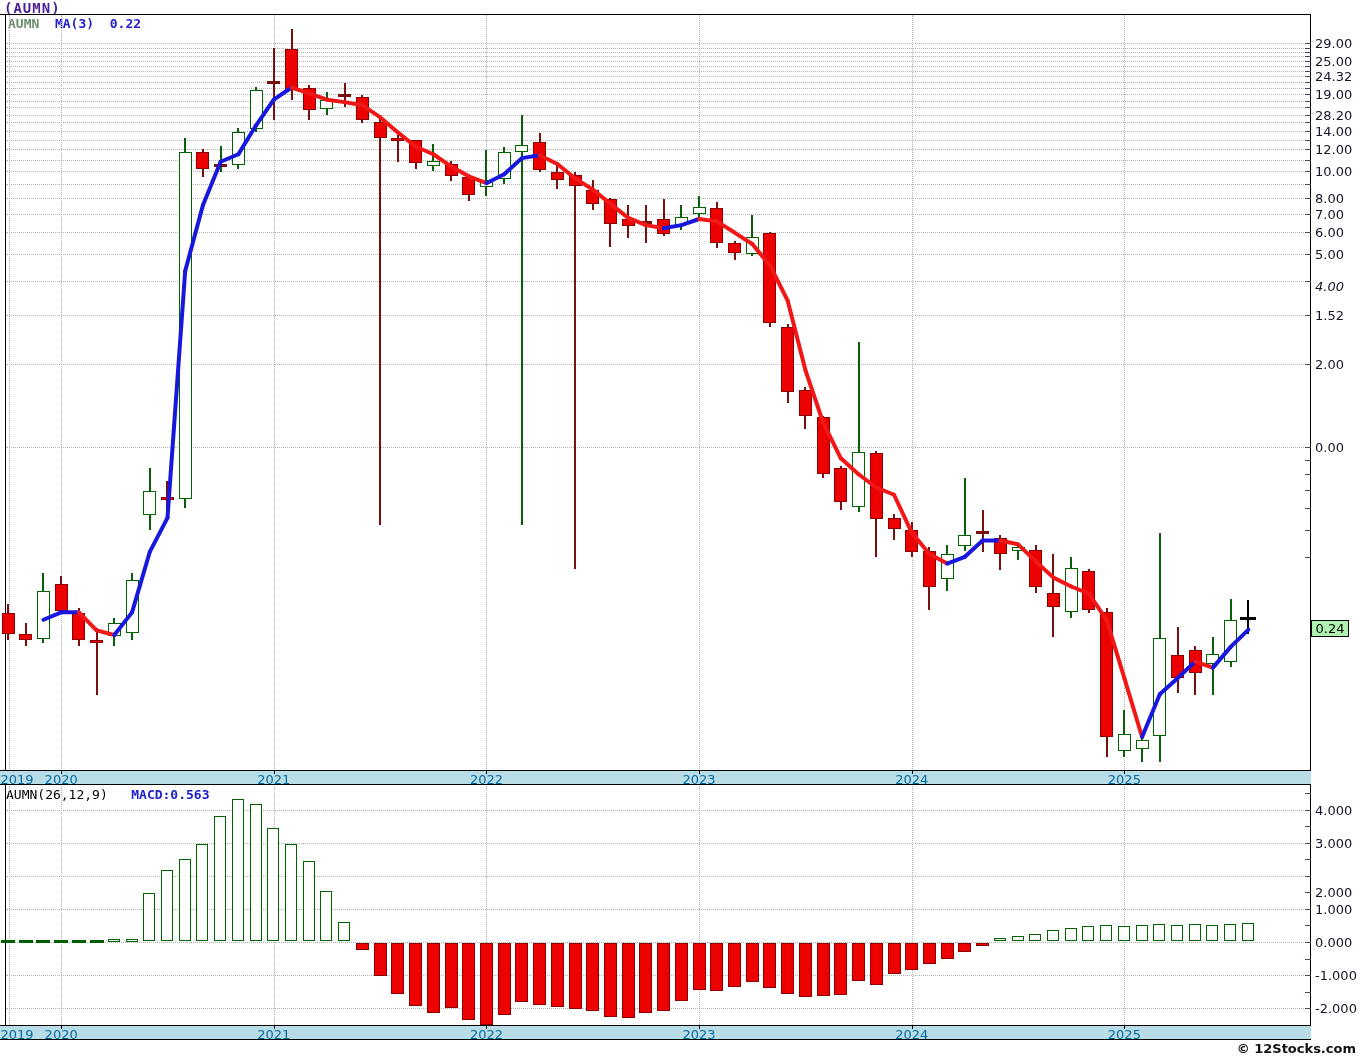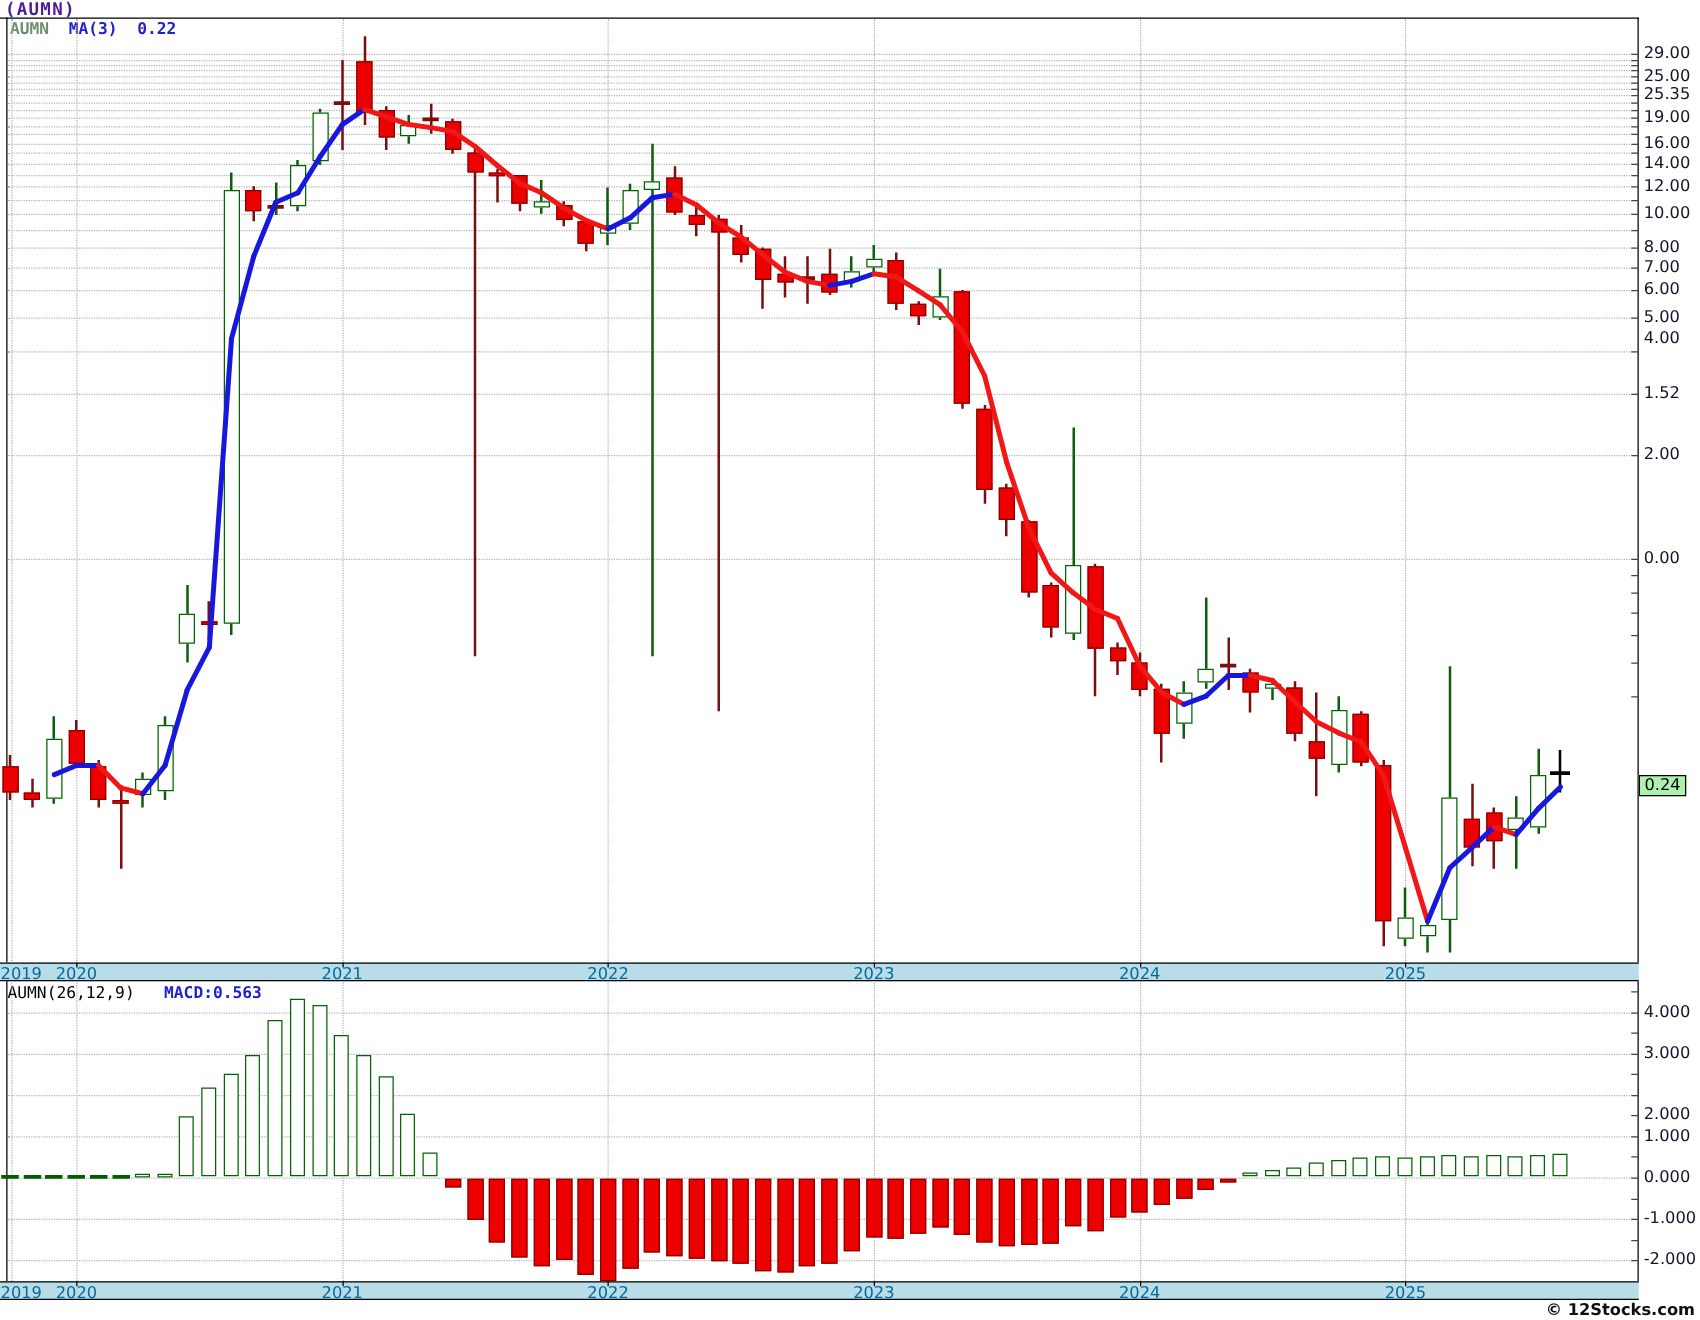--- a/index.html
+++ b/index.html
@@ -443,31 +443,31 @@
     <div class="abs tick" style="left: 1305px; top: 76.4913px; width: 6px;"></div>
     <div class="abs tick" style="left: 1305px; top: 71.1631px; width: 6px;"></div>
     <div class="abs tick" style="left: 1305px; top: 66.0617px; width: 6px;"></div>
     <div class="abs tick" style="left: 1305px; top: 61.1686px; width: 6px;"></div>
     <div class="abs tick" style="left: 1305px; top: 56.4674px; width: 6px;"></div>
     <div class="abs tick" style="left: 1305px; top: 51.9436px; width: 6px;"></div>
     <div class="abs tick" style="left: 1305px; top: 47.5844px; width: 6px;"></div>
     <div class="abs tick" style="left: 1305px; top: 43.3782px; width: 6px;"></div>
     <div class="axis-label" style="left: 1315px; top: 43.3782px;">29.00</div>
     <div class="axis-label" style="left: 1315px; top: 61.1686px;">25.00</div>
-    <div class="axis-label" style="left: 1315px; top: 76.4913px;">25.35</div>
+    <div class="axis-label" style="left: 1315px; top: 76.4913px;">24.32</div>
     <div class="axis-label" style="left: 1315px; top: 94.064px;">19.00</div>
-    <div class="axis-label" style="left: 1315px; top: 114.663px;">16.00</div>
+    <div class="axis-label" style="left: 1315px; top: 114.663px;">28.20</div>
     <div class="axis-label" style="left: 1315px; top: 130.669px;">14.00</div>
     <div class="axis-label" style="left: 1315px; top: 149.146px;">12.00</div>
     <div class="axis-label" style="left: 1315px; top: 171px;">10.00</div>
     <div class="axis-label" style="left: 1315px; top: 197.747px;">8.00</div>
     <div class="axis-label" style="left: 1315px; top: 213.753px;">7.00</div>
     <div class="axis-label" style="left: 1315px; top: 232.23px;">6.00</div>
     <div class="axis-label" style="left: 1315px; top: 254.084px;">5.00</div>
-    <div class="axis-label" style="left: 1315px; top: 271px;">4.00</div>
+    <div class="axis-label" style="left: 1315px; top: 286px; font-style: italic;">4.00</div>
     <div class="axis-label" style="left: 1315px; top: 315.315px;">1.52</div>
     <div class="axis-label" style="left: 1315px; top: 363.916px;">2.00</div>
     <div class="axis-label" style="left: 1315px; top: 447px;">0.00</div>
     <div class="abs tick" style="left: 1305px; top: 1008.2px; width: 6px;"></div>
     <div class="abs tick" style="left: 1305px; top: 991.65px; width: 6px;"></div>
     <div class="abs tick" style="left: 1305px; top: 975.1px; width: 6px;"></div>
     <div class="abs tick" style="left: 1305px; top: 958.55px; width: 6px;"></div>
     <div class="abs tick" style="left: 1305px; top: 942px; width: 6px;"></div>
     <div class="abs tick" style="left: 1305px; top: 925.45px; width: 6px;"></div>
     <div class="abs tick" style="left: 1305px; top: 908.9px; width: 6px;"></div>

